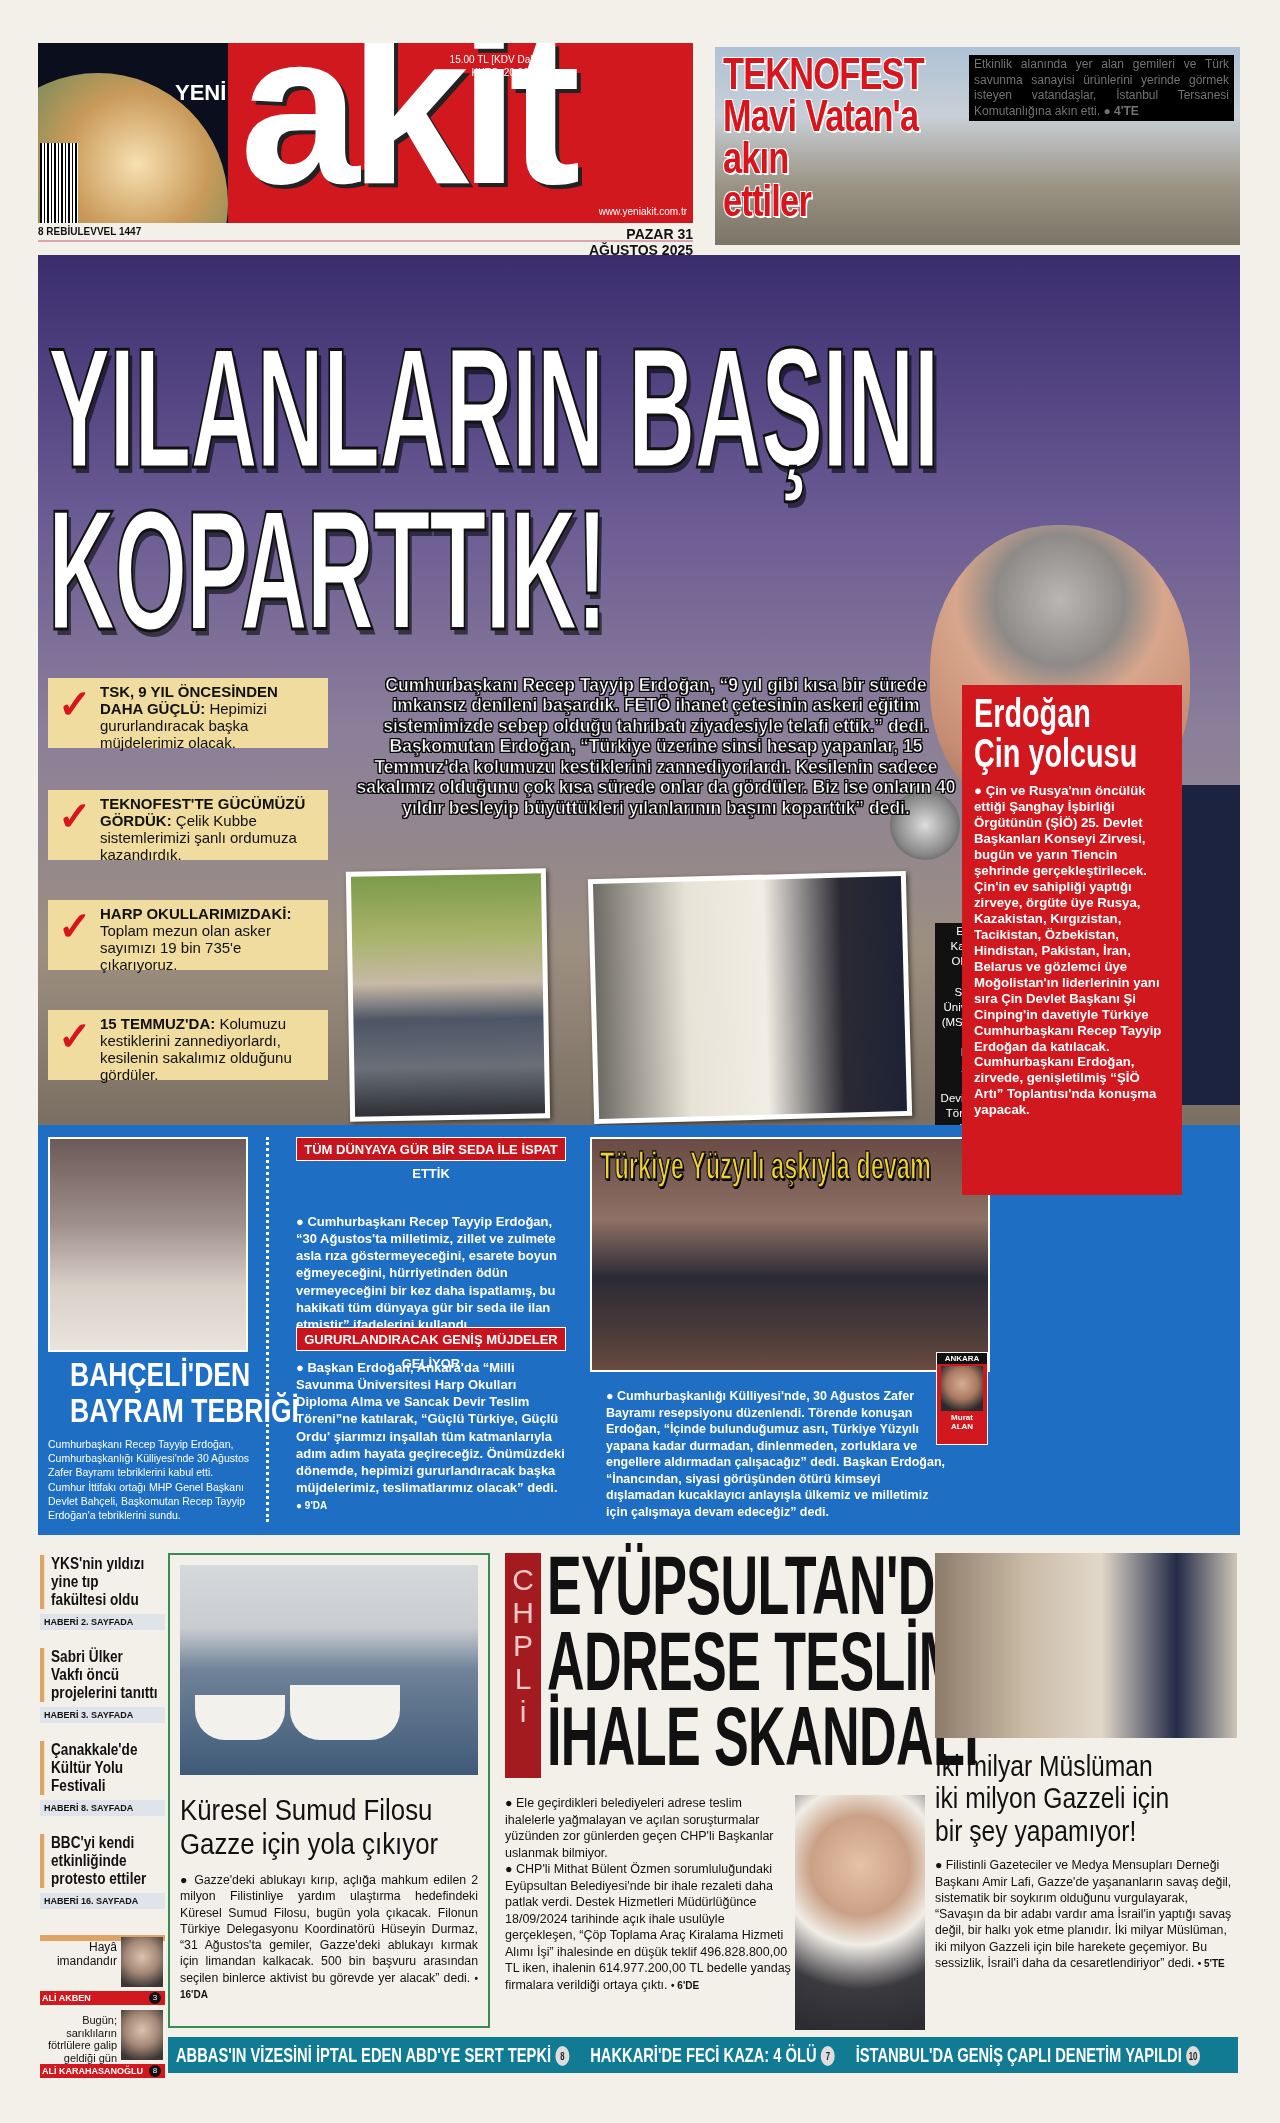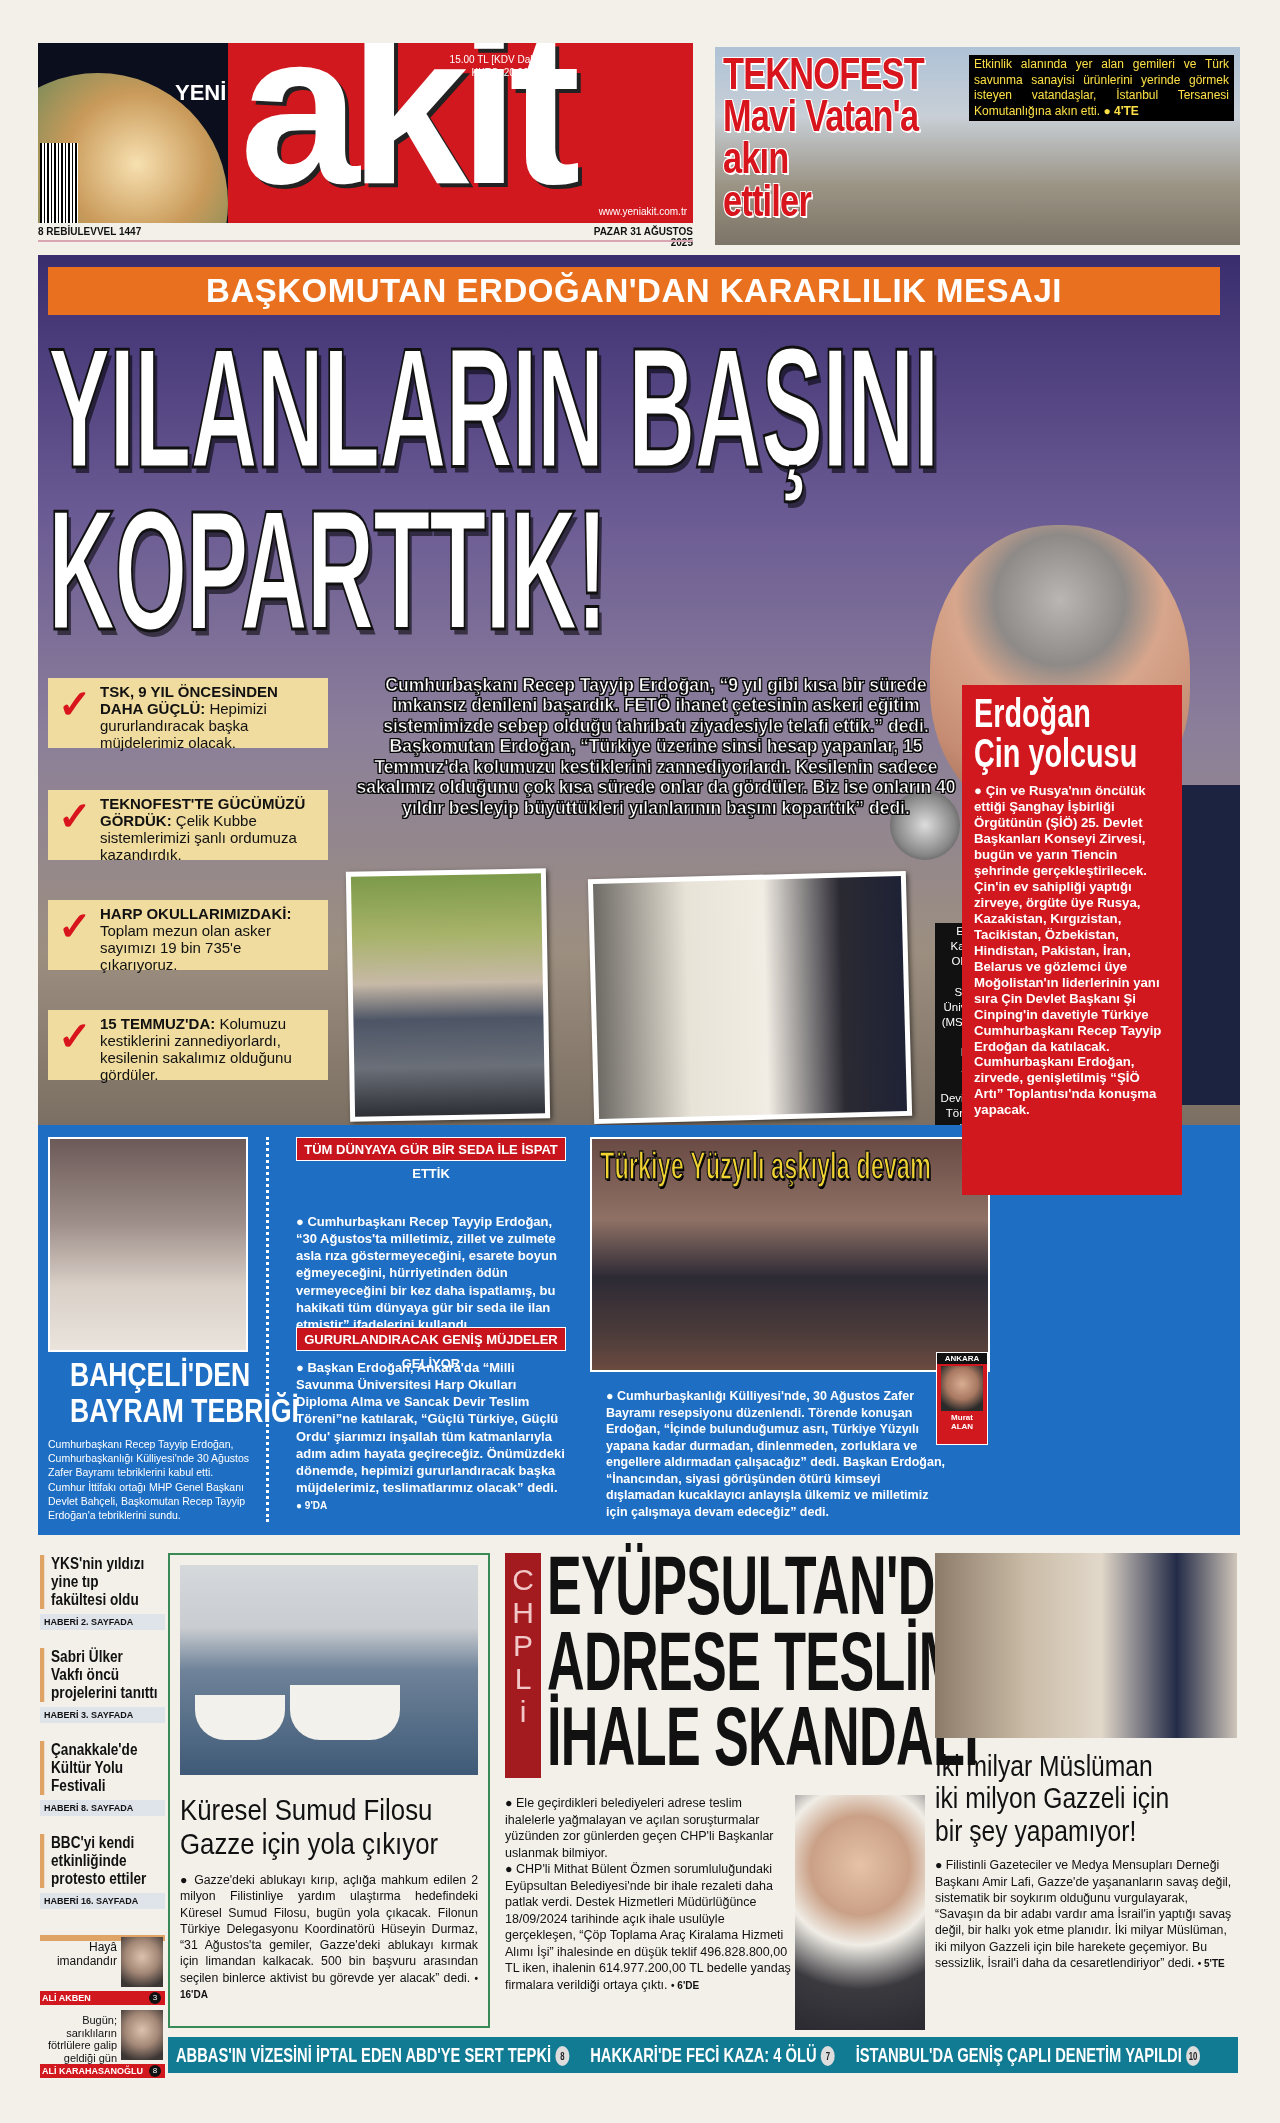--- a/index.html
+++ b/index.html
@@ -10,26 +10,26 @@
   
   .mast-globe { left: 38px; top: 43px; width: 190px; height: 180px; background: #0b0e1c; overflow: hidden; }
   .mast-globe .earth { position: absolute; left: -70px; top: 30px; width: 260px; height: 260px; border-radius: 50%; background: radial-gradient(circle at 65% 35%, #f7e0b0 0%, #c99a5a 30%, #7e8d5a 55%, #3a5d8c 80%, #1d2d55 100%); }
   .mast-globe .barcode { position: absolute; left: 2px; top: 100px; width: 38px; height: 90px; background: repeating-linear-gradient(90deg,#000 0 2px,#fff 2px 4px,#000 4px 5px,#fff 5px 7px); }
   .mast-yeni { left: 175px; top: 80px; color: #fff; font-weight: bold; font-size: 22px; z-index: 2; }
   .mast-red { left: 228px; top: 43px; width: 465px; height: 180px; background: #d2181f; overflow: hidden; }
   .mast-logo { position: absolute; left: 12px; top: -42px; font-size: 215px; font-weight: 900; color: #fff; letter-spacing: -10px; text-shadow: 4px 4px 0 #222; line-height: 1; }
   .mast-price { position: absolute; right: 150px; top: 10px; color: #fff; font-size: 10px; line-height: 1.3; text-align: right; }
   .mast-url { position: absolute; right: 6px; bottom: 6px; color: #fff; font-size: 10px; }
   .mast-hijri { left: 38px; top: 226px; font-size: 10px; font-weight: bold; }
-  .mast-date { left: 575px; top: 226px; font-size: 10px; font-weight: bold; width: 118px; text-align: right; }
+  .mast-date { left: 575px; top: 226px; font-size: 14px; font-weight: bold; width: 118px; text-align: right; }
   .mast-rule { left: 38px; top: 240px; width: 655px; height: 2px; background: #d9a5b3; }
 
   .promo { left: 715px; top: 47px; width: 525px; height: 198px; background: linear-gradient(180deg,#aec2d6 0%,#c8cfd6 35%,#9b9485 70%,#7c7466 100%); overflow: hidden; }
   .promo-title { position: absolute; left: 8px; top: 6px; color: #d8141c; font-size: 44px; font-weight: 900; line-height: 0.96; letter-spacing: -1px; text-shadow: 2px 2px 0 #fff, -1px -1px 0 #fff, 1px -1px 0 #fff, -1px 1px 0 #fff; transform: scaleX(0.78); transform-origin: left top; }
-  .promo-text { position: absolute; right: 6px; top: 8px; width: 265px; background: #000; color: #fde047; font-size: 12px; line-height: 1.3; padding: 2px 5px; text-align: justify; }
+  .promo-text { position: absolute; right: 6px; top: 8px; width: 265px; background: #000; color: #737373; font-size: 12px; line-height: 1.3; padding: 2px 5px; text-align: justify; }
   .promo-text .ref { font-weight: bold; }
 
   
   .lead { left: 38px; top: 255px; width: 1202px; height: 870px; background: linear-gradient(180deg,#3a2d6e 0%,#6b5b94 30%,#8b7f9a 55%,#9c8f80 80%,#7b6f63 100%); overflow: hidden; }
   .kicker { position: absolute; left: 10px; top: 12px; width: 1172px; height: 48px; background: #e8701e; color: #fff; font-size: 33px; font-weight: 900; text-align: center; line-height: 48px; letter-spacing: 0.5px; }
   .headline { position: absolute; left: 10px; font-size: 170px; font-weight: 900; color: #fff; -webkit-text-stroke: 3px #111; text-shadow: 6px 6px 0 rgba(0,0,0,.55); line-height: 1; transform: scaleX(0.55); transform-origin: left top; white-space: nowrap; letter-spacing: -2px; }
   .h1 { top: 68px; }
   .h2 { top: 230px; }
   .portrait { position: absolute; right: 0; top: 270px; width: 330px; height: 560px; }
   .portrait .head { position: absolute; left: 20px; top: 0; width: 260px; height: 300px; border-radius: 48% 48% 45% 45%; background: radial-gradient(circle at 50% 25%, #b9b6b4 0%, #8e8a88 25%, #d7a68c 40%, #c58c72 70%, #8d5e4b 100%); }
@@ -125,21 +125,20 @@
     <div>akın</div>
     <div>ettiler</div>
   </div>
   <div class="promo-text">
     <span>Etkinlik alanında yer alan gemileri ve Türk savunma sanayisi ürünlerini yerinde görmek isteyen vatandaşlar, İstanbul Tersanesi Komutanlığına akın etti.</span>
     <span class="ref">● 4'TE</span>
   </div>
 </div>
 
 <div class="abs lead">
-  <div class="kicker">BAŞKOMUTAN ERDOĞAN'DAN KARARLILIK MESAJI</div>
   <div class="headline h1 cond">YILANLARIN BAŞINI</div>
   <div class="headline h2 cond">KOPARTTIK!</div>
 
   <div class="portrait">
     <div class="head"></div>
     <div class="suit"></div>
     <div class="mic"></div>
   </div>
 
   <div class="deck">Cumhurbaşkanı Recep Tayyip Erdoğan, “9 yıl gibi kısa bir sürede imkansız denileni başardık. FETÖ ihanet çetesinin askeri eğitim sistemimizde sebep olduğu tahribatı ziyadesiyle telafi ettik.” dedi. Başkomutan Erdoğan, “Türkiye üzerine sinsi hesap yapanlar, 15 Temmuz'da kolumuzu kestiklerini zannediyorlardı. Kesilenin sadece sakalımız olduğunu çok kısa sürede onlar da gördüler. Biz ise onların 40 yıldır besleyip büyüttükleri yılanlarının başını koparttık” dedi.</div>

